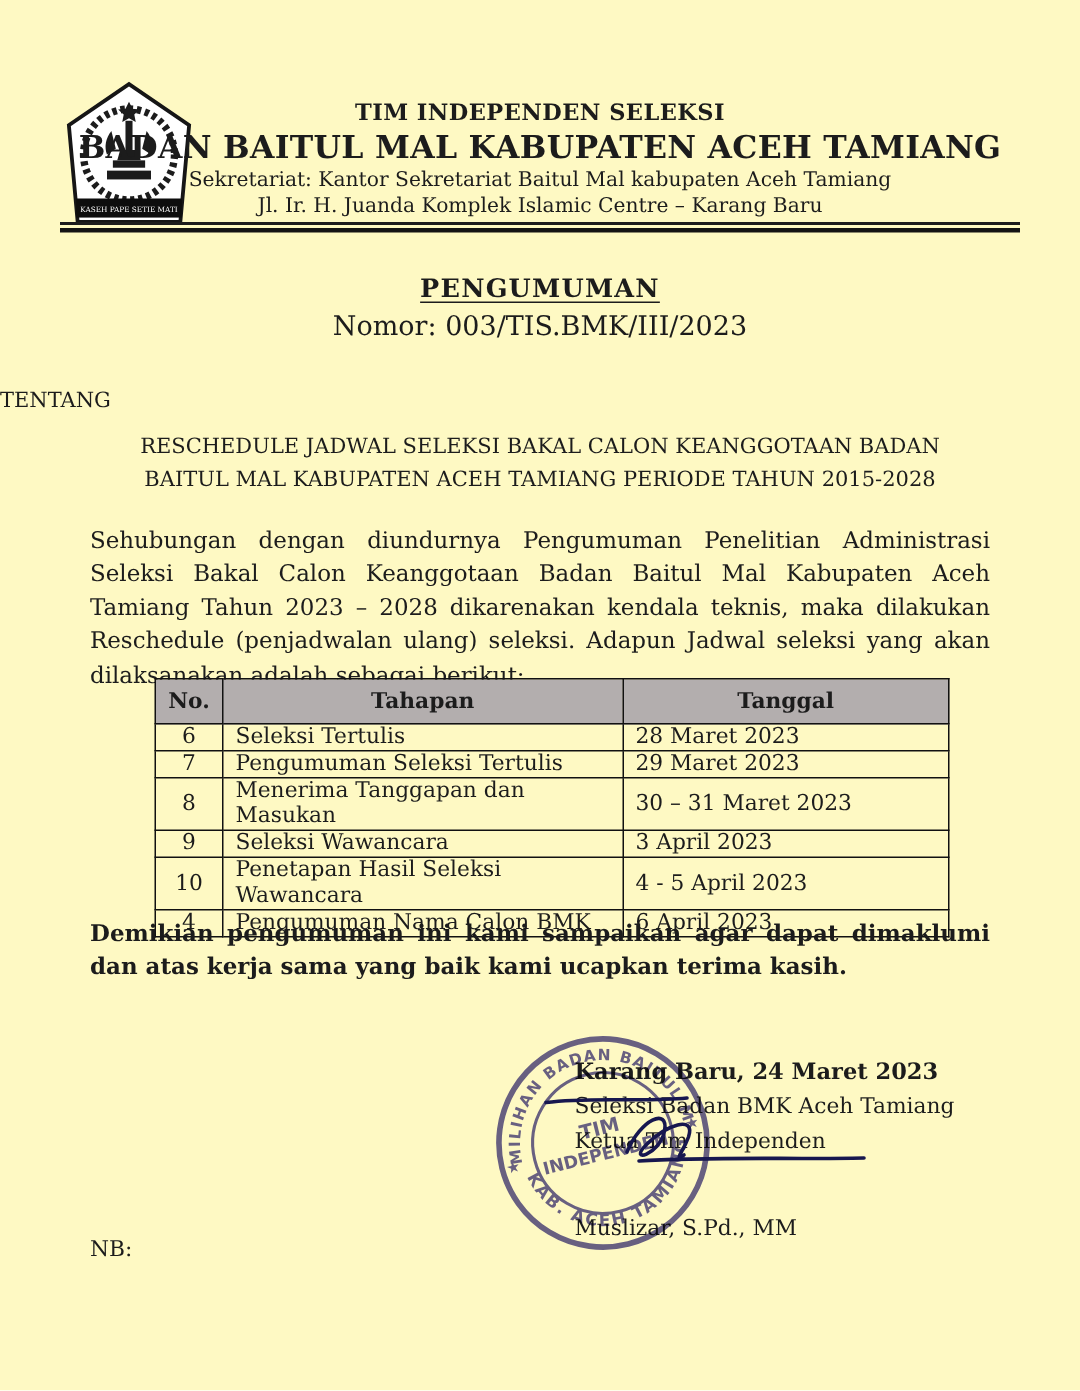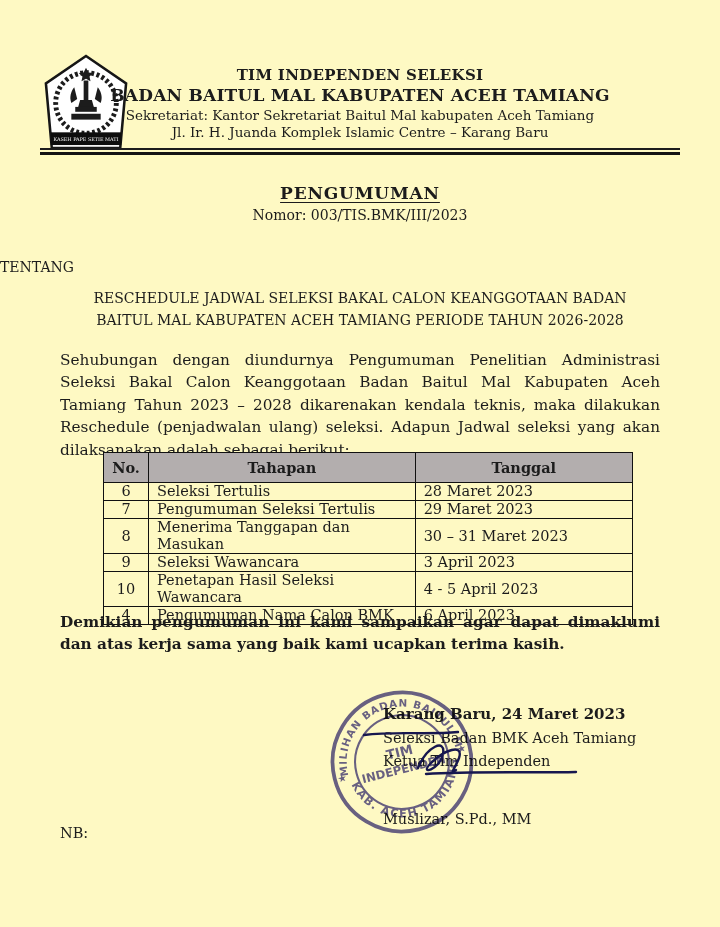--- a/index.html
+++ b/index.html
@@ -4,29 +4,29 @@
 <style>
   html,body{margin:0;padding:0;background:#ffffff;}
   .page{
     position:relative;width:720px;height:927px;background:#fef9c3;overflow:hidden;
     font-family:"DejaVu Serif", serif;color:#1c1c1c;
   }
   
   .crest{position:absolute;left:42px;top:54px;width:88px;height:98px;}
   .lh-text{position:absolute;left:0;right:0;top:66px;text-align:center;line-height:1.28;}
   .lh-org1{font-size:15px;font-weight:bold;letter-spacing:.3px;}
-  .lh-org2{font-size:17px;font-weight:bold;letter-spacing:.2px;}
+  .lh-org2{font-size:21px;font-weight:bold;letter-spacing:.2px;}
   .lh-addr{font-size:13.5px;}
   .lh-rule{position:absolute;left:40px;right:40px;top:148px;height:2px;
     border-top:2px solid #1d1d1d;border-bottom:3px solid #141414;}
   
   .doc-heading{position:absolute;left:0;right:0;top:183px;text-align:center;
     font-size:17px;font-weight:bold;letter-spacing:.8px;}
   .doc-heading span{text-decoration:underline;text-underline-offset:3px;}
-  .doc-number{position:absolute;left:0;right:0;top:207px;text-align:center;font-size:14px;}
+  .doc-number{position:absolute;left:0;right:0;top:207px;text-align:center;font-size:18px;}
   .tentang{position:absolute;left:0;right:0;top:259px;font-size:14px;}
   .subject{position:absolute;left:0;right:0;top:287px;text-align:center;
     font-size:14px;line-height:22px;}
   
   .para{position:absolute;left:60px;width:600px;font-size:15.3px;line-height:22.4px;
     text-align:justify;}
   .para.opening{top:349px;}
   .para.closing{top:611px;font-weight:bold;}
   
   .sched{position:absolute;left:103px;top:452px;width:530px;border-collapse:collapse;
@@ -77,21 +77,21 @@
   </div>
   <div class="lh-rule"></div>
 
   <div class="doc-heading">
     <span>PENGUMUMAN</span>
   </div>
   <div class="doc-number">Nomor: 003/TIS.BMK/III/2023</div>
   <div class="tentang">TENTANG</div>
   <div class="subject">
     <div>RESCHEDULE JADWAL SELEKSI BAKAL CALON KEANGGOTAAN BADAN</div>
-    <div>BAITUL MAL KABUPATEN ACEH TAMIANG PERIODE TAHUN 2026-2028</div>
+    <div>BAITUL MAL KABUPATEN ACEH TAMIANG PERIODE TAHUN 2015-2028</div>
   </div>
 
   <div class="para opening">Sehubungan dengan diundurnya Pengumuman Penelitian Administrasi Seleksi Bakal Calon Keanggotaan Badan Baitul Mal Kabupaten Aceh Tamiang Tahun 2023 – 2028 dikarenakan kendala teknis, maka dilakukan Reschedule (penjadwalan ulang) seleksi. Adapun Jadwal seleksi yang akan dilaksanakan adalah sebagai berikut:</div>
 
   <table class="sched">
     <colgroup>
         <col class="col-no">
         <col class="col-tahapan">
         <col class="col-tanggal">
       </colgroup>

